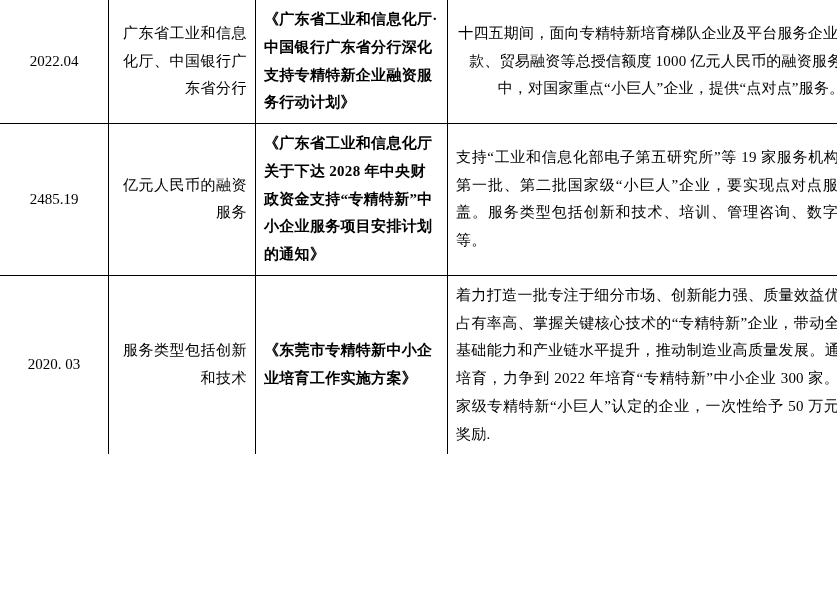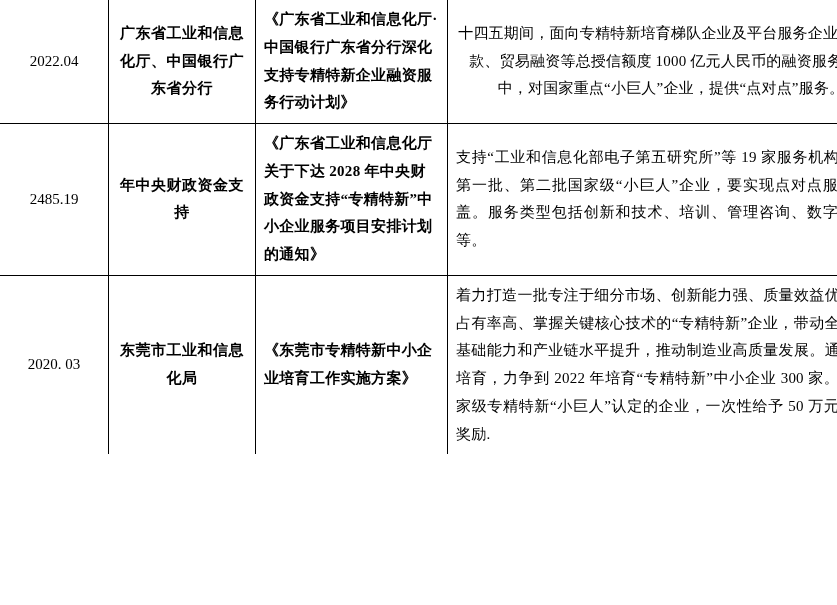--- a/index.html
+++ b/index.html
@@ -38,22 +38,22 @@
     border-bottom: none;
   }
   .col-date {
     width: 92px;
     text-align: center;
     font-size: 15px;
     margin-left: 28px;
   }
   .col-org {
     width: 130px;
-    text-align: center;
-    font-weight: bold;
+    text-align: right;
+    font-weight: normal;
     letter-spacing: 0.5px;
   }
   .col-doc {
     width: 175px;
     text-align: left;
     font-weight: bold;
     letter-spacing: 0.3px;
   }
   .col-desc {
     width: 430px;
@@ -70,24 +70,24 @@
 <table class="doc-table">
   <tbody>
     <tr class="row-1">
       <td class="col-date">2022.04</td>
       <td class="col-org">广东省工业和信息化厅、中国银行广东省分行</td>
       <td class="col-doc">《广东省工业和信息化厅·中国银行广东省分行深化支持专精特新企业融资服务行动计划》</td>
       <td class="col-desc">十四五期间，面向专精特新培育梯队企业及平台服务企业推出贷款、贸易融资等总授信额度 1000 亿元人民币的融资服务。其中，对国家重点“小巨人”企业，提供“点对点”服务。</td>
     </tr>
     <tr class="row-2">
       <td class="col-date">2485.19</td>
-      <td class="col-org">年中央财政资金支持</td>
+      <td class="col-org">亿元人民币的融资服务</td>
       <td class="col-doc">《广东省工业和信息化厅关于下达 2028 年中央财政资金支持“专精特新”中小企业服务项目安排计划的通知》</td>
       <td class="col-desc">支持“工业和信息化部电子第五研究所”等 19 家服务机构，对于第一批、第二批国家级“小巨人”企业，要实现点对点服务全覆盖。服务类型包括创新和技术、培训、管理咨询、数字化赋能等。</td>
     </tr>
     <tr class="row-3">
       <td class="col-date">2020. 03</td>
-      <td class="col-org">东莞市工业和信息化局</td>
+      <td class="col-org">服务类型包括创新和技术</td>
       <td class="col-doc">《东莞市专精特新中小企业培育工作实施方案》</td>
       <td class="col-desc">着力打造一批专注于细分市场、创新能力强、质量效益优、市场占有率高、掌握关键核心技术的“专精特新”企业，带动全市产业基础能力和产业链水平提升，推动制造业高质量发展。通过精准培育，力争到 2022 年培育“专精特新”中小企业 300 家。对获国家级专精特新“小巨人”认定的企业，一次性给予 50 万元的现金奖励.</td>
     </tr>
   </tbody>
 </table>
 
 </body></html>

